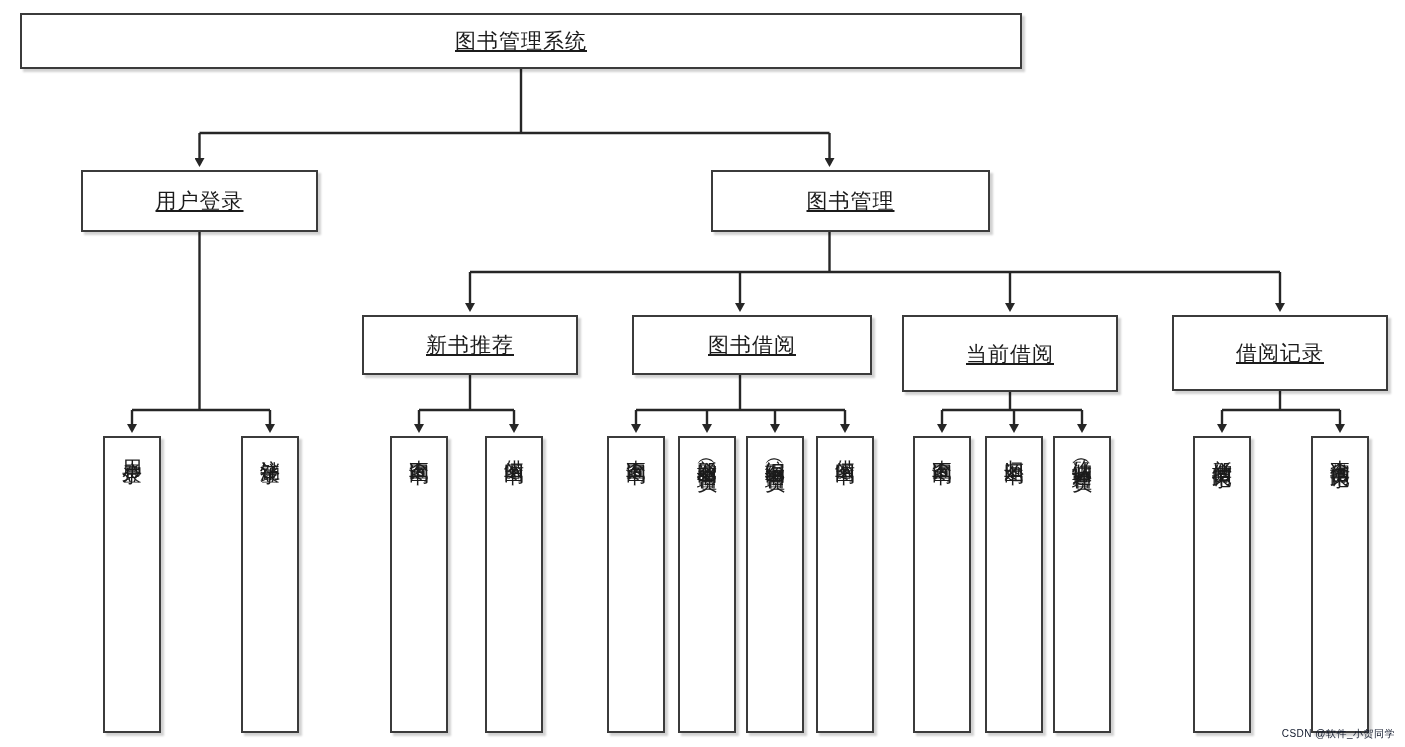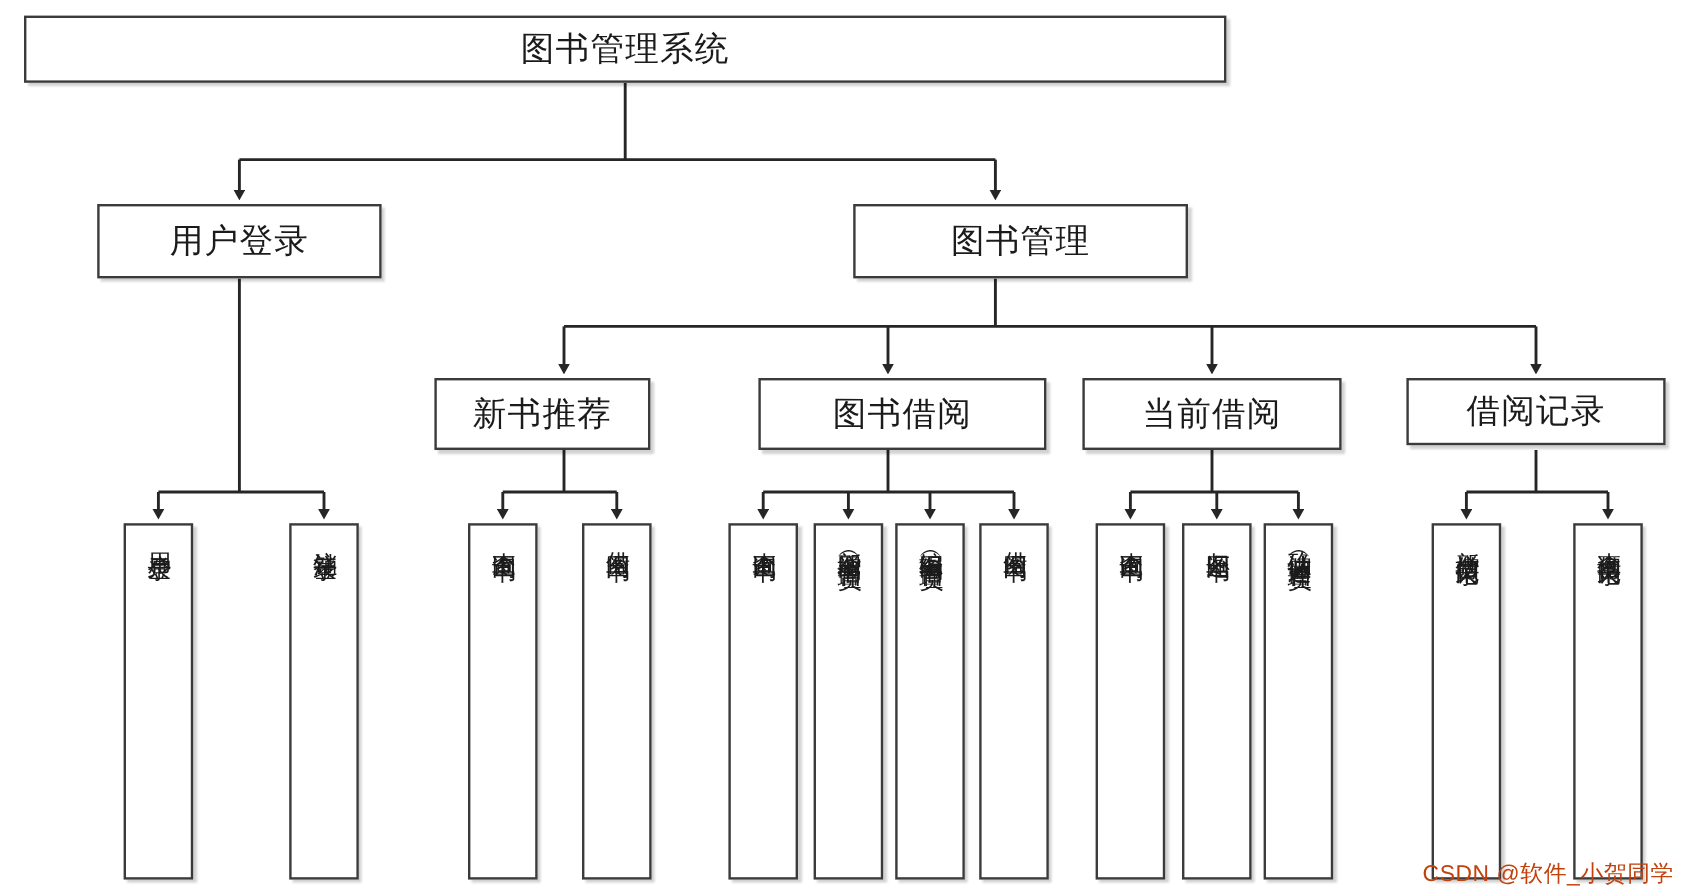--- a/index.html
+++ b/index.html
@@ -29,42 +29,43 @@
     box-sizing: border-box;
     background: #ffffff;
     border: 2px solid #3b3b3b;
     box-shadow: 3px 3px 2px rgba(0,0,0,0.18);
     display: flex;
     align-items: center;
     justify-content: center;
     color: #1b1b1b;
   }
   .node.h {
-    font-size: 28px;
+    font-size: 21px;
     letter-spacing: 1px;
+    text-decoration: underline;
   }
   .node.v {
     align-items: flex-start;
     padding-top: 6px;
   }
   .vtext {
     writing-mode: vertical-rl;
     text-orientation: upright;
     font-size: 20px;
     line-height: 1.05;
     letter-spacing: 2px;
     white-space: nowrap;
     text-align: left;
   }
   .watermark {
     position: absolute;
     right: 10px;
     bottom: 6px;
-    font-size: 19px;
-    color: #c2410c;
+    font-size: 10px;
+    color: #0f172a;
     letter-spacing: 0.5px;
     pointer-events: none;
   }
 </style>
 </head>
 <body>
 
 <div id="stage">
 
   <svg id="wire" viewBox="0 0 1405 747">
@@ -113,30 +114,30 @@
   <div id="nodes">
       <div class="node h" style="left: 20px; top: 13px; width: 1002px; height: 56px;">
         <span>图书管理系统</span>
       </div>
       <div class="node h" style="left: 81px; top: 170px; width: 237px; height: 62px;">
         <span>用户登录</span>
       </div>
       <div class="node h" style="left: 711px; top: 170px; width: 279px; height: 62px;">
         <span>图书管理</span>
       </div>
-      <div class="node h" style="left: 362px; top: 315px; width: 180px; height: 60px;">
+      <div class="node h" style="left: 362px; top: 315px; width: 216px; height: 60px;">
         <span>新书推荐</span>
       </div>
       <div class="node h" style="left: 632px; top: 315px; width: 240px; height: 60px;">
         <span>图书借阅</span>
       </div>
-      <div class="node h" style="left: 902px; top: 315px; width: 216px; height: 60px;">
+      <div class="node h" style="left: 902px; top: 315px; width: 216px; height: 77px;">
         <span>当前借阅</span>
       </div>
-      <div class="node h" style="left: 1172px; top: 315px; width: 216px; height: 56px;">
+      <div class="node h" style="left: 1172px; top: 315px; width: 216px; height: 76px;">
         <span>借阅记录</span>
       </div>
       <div class="node v" style="left: 103px; top: 436px; width: 58px; height: 297px;">
         <span class="vtext">用户登录</span>
       </div>
       <div class="node v" style="left: 241px; top: 436px; width: 58px; height: 297px;">
         <span class="vtext">注销登录</span>
       </div>
       <div class="node v" style="left: 390px; top: 436px; width: 58px; height: 297px;">
         <span class="vtext">查询图书</span>

